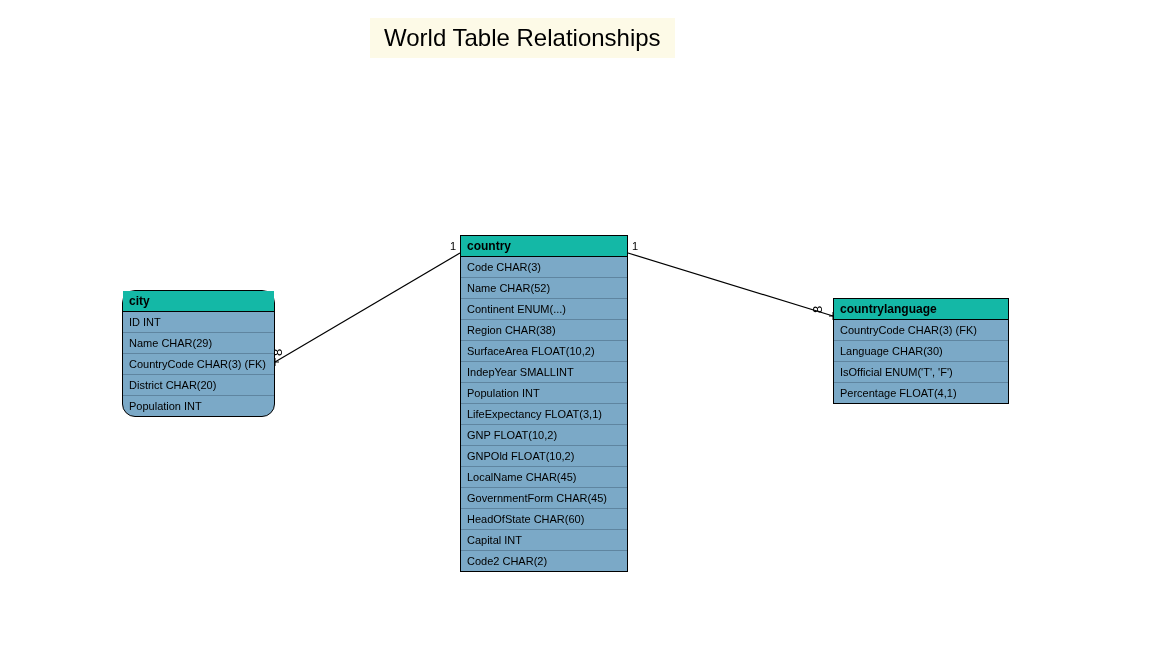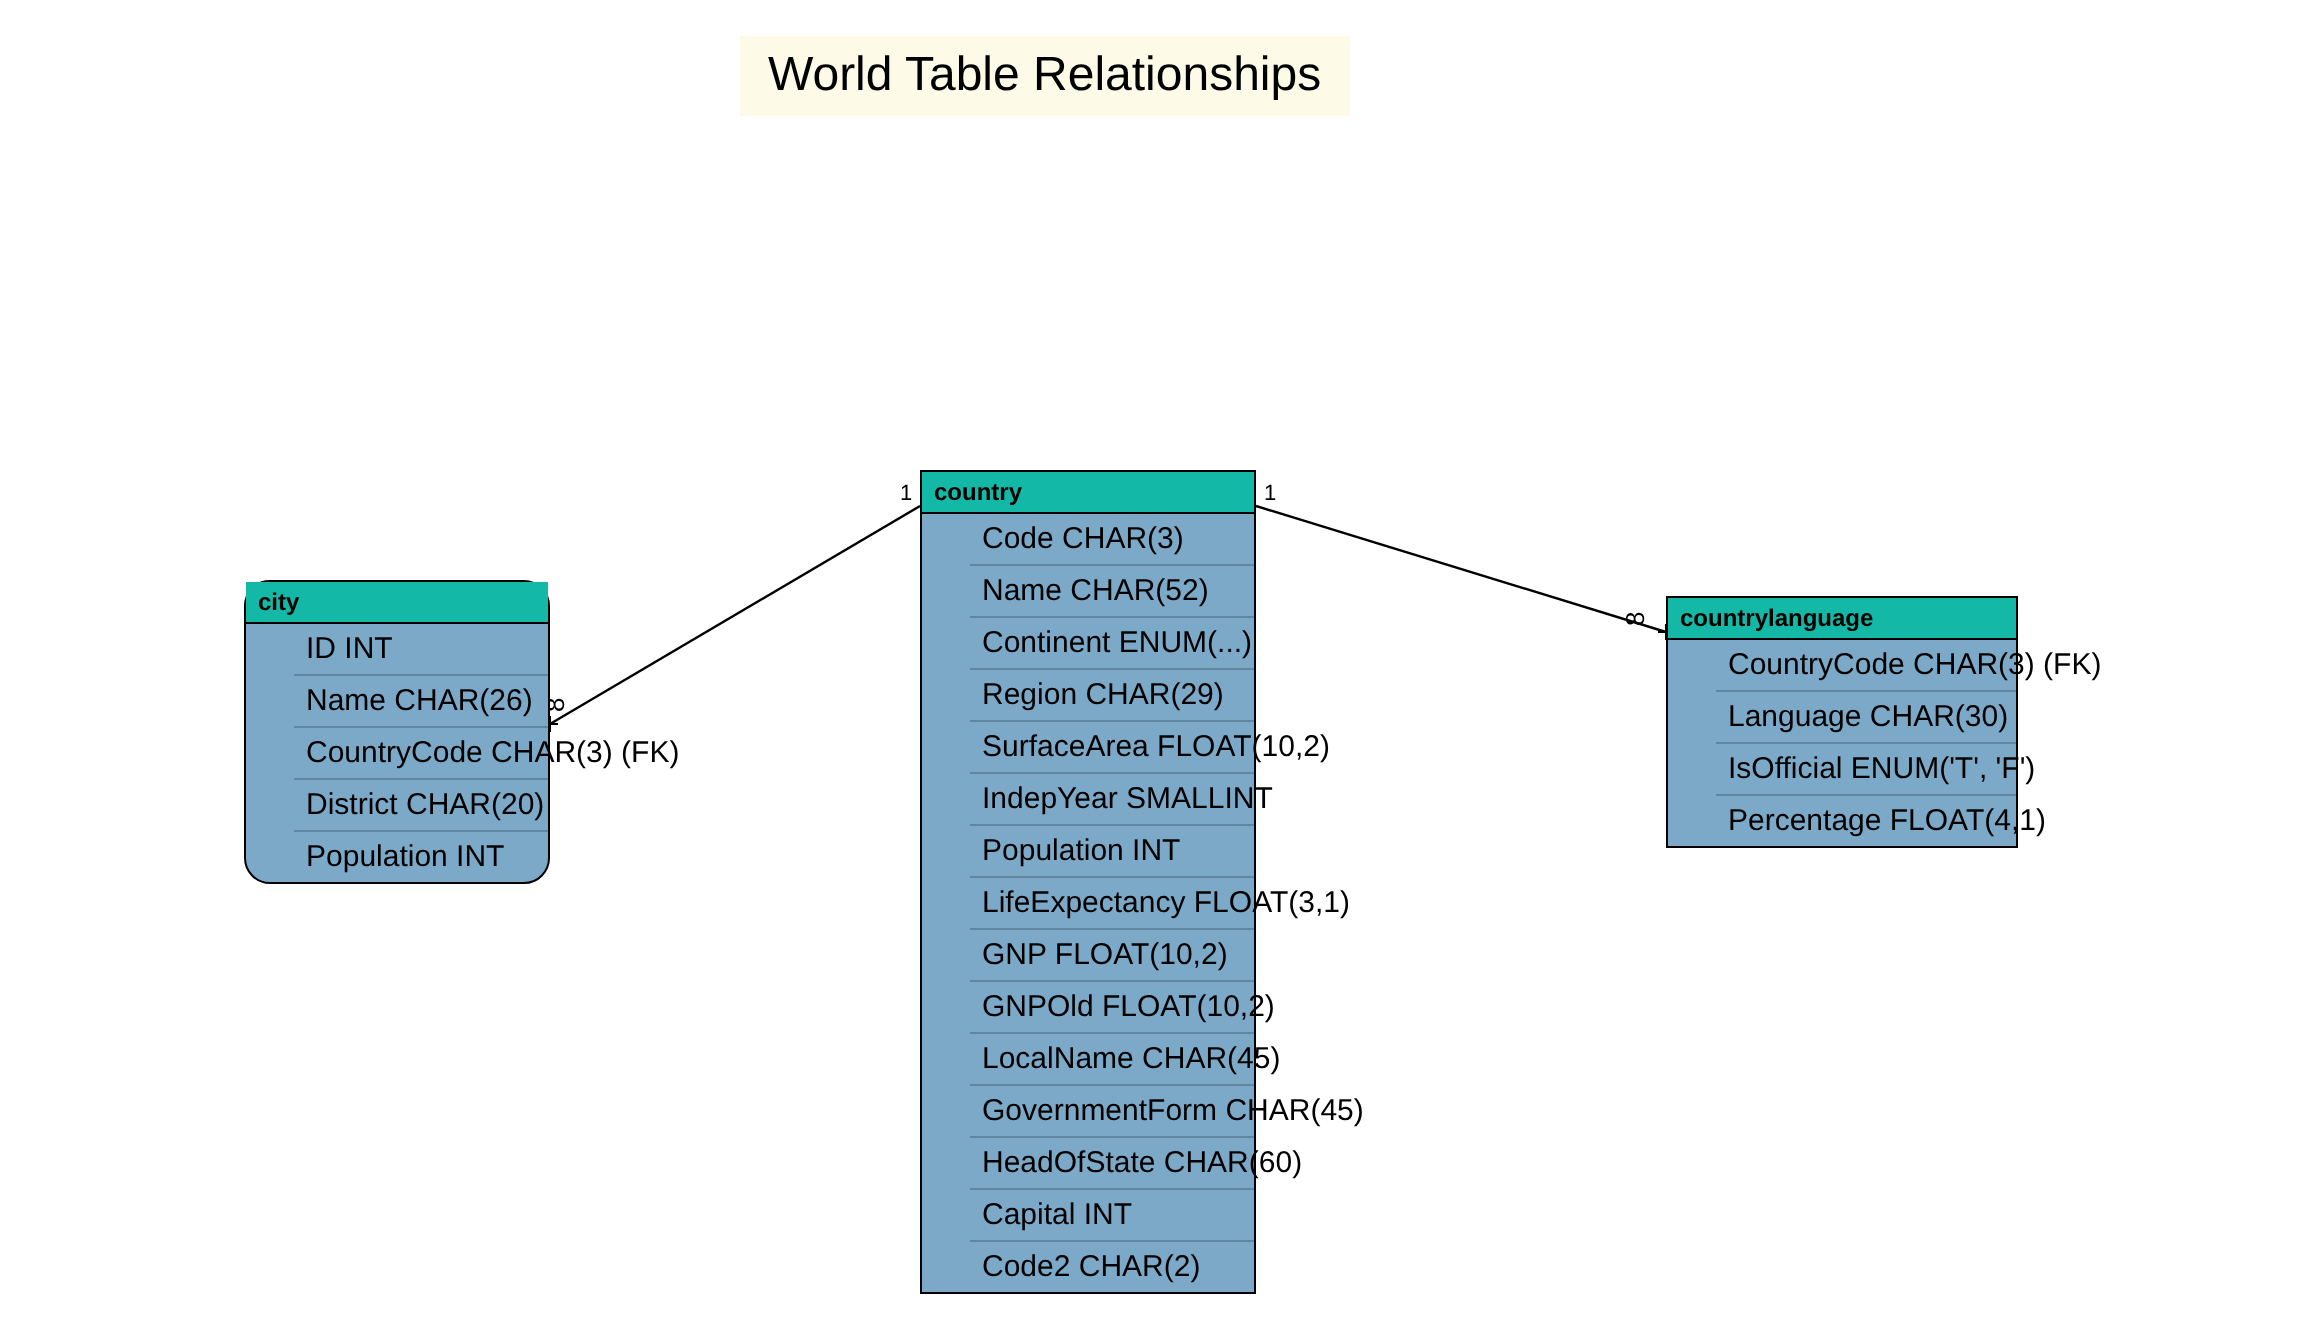--- a/index.html
+++ b/index.html
@@ -35,24 +35,23 @@
   .entity-header {
     background: #14b8a6;
     border-bottom: 1px solid #000;
     padding: 3px 6px;
     font-weight: bold;
     font-size: 12px;
   }
   .entity-row {
     border-bottom: 1px solid #5f85a0;
     padding: 4px 6px;
-    font-size: 15px;
+    font-size: 11px;
     color: #000;
     white-space: nowrap;
-    margin-left: 24px;
   }
   .entity-row:last-child {
     border-bottom: none;
   }
   svg.connectors {
     position: absolute;
     left: 0;
     top: 0;
     width: 1150px;
     height: 670px;
@@ -77,32 +76,32 @@
 
     <text x="450" y="250" font-size="11">1</text>
     <text x="632" y="250" font-size="11">1</text>
     <text x="282" y="356" font-size="13" transform="rotate(-90 282 356)">8</text>
     <text x="822" y="313" font-size="13" transform="rotate(-90 822 313)">8</text>
   </svg>
 
   <div class="entity" style="left:122px; top:290px; width:153px;border-radius:13px;">
     <div class="entity-header">city</div>
     <div class="entity-row">ID INT</div>
-    <div class="entity-row">Name CHAR(26)</div>
+    <div class="entity-row">Name CHAR(29)</div>
     <div class="entity-row">CountryCode CHAR(3) (FK)</div>
     <div class="entity-row">District CHAR(20)</div>
     <div class="entity-row">Population INT</div>
   </div>
 
   <div class="entity" style="left:460px; top:235px; width:168px;">
     <div class="entity-header">country</div>
     <div class="entity-row">Code CHAR(3)</div>
     <div class="entity-row">Name CHAR(52)</div>
     <div class="entity-row">Continent ENUM(...)</div>
-    <div class="entity-row">Region CHAR(29)</div>
+    <div class="entity-row">Region CHAR(38)</div>
     <div class="entity-row">SurfaceArea FLOAT(10,2)</div>
     <div class="entity-row">IndepYear SMALLINT</div>
     <div class="entity-row">Population INT</div>
     <div class="entity-row">LifeExpectancy FLOAT(3,1)</div>
     <div class="entity-row">GNP FLOAT(10,2)</div>
     <div class="entity-row">GNPOld FLOAT(10,2)</div>
     <div class="entity-row">LocalName CHAR(45)</div>
     <div class="entity-row">GovernmentForm CHAR(45)</div>
     <div class="entity-row">HeadOfState CHAR(60)</div>
     <div class="entity-row">Capital INT</div>

